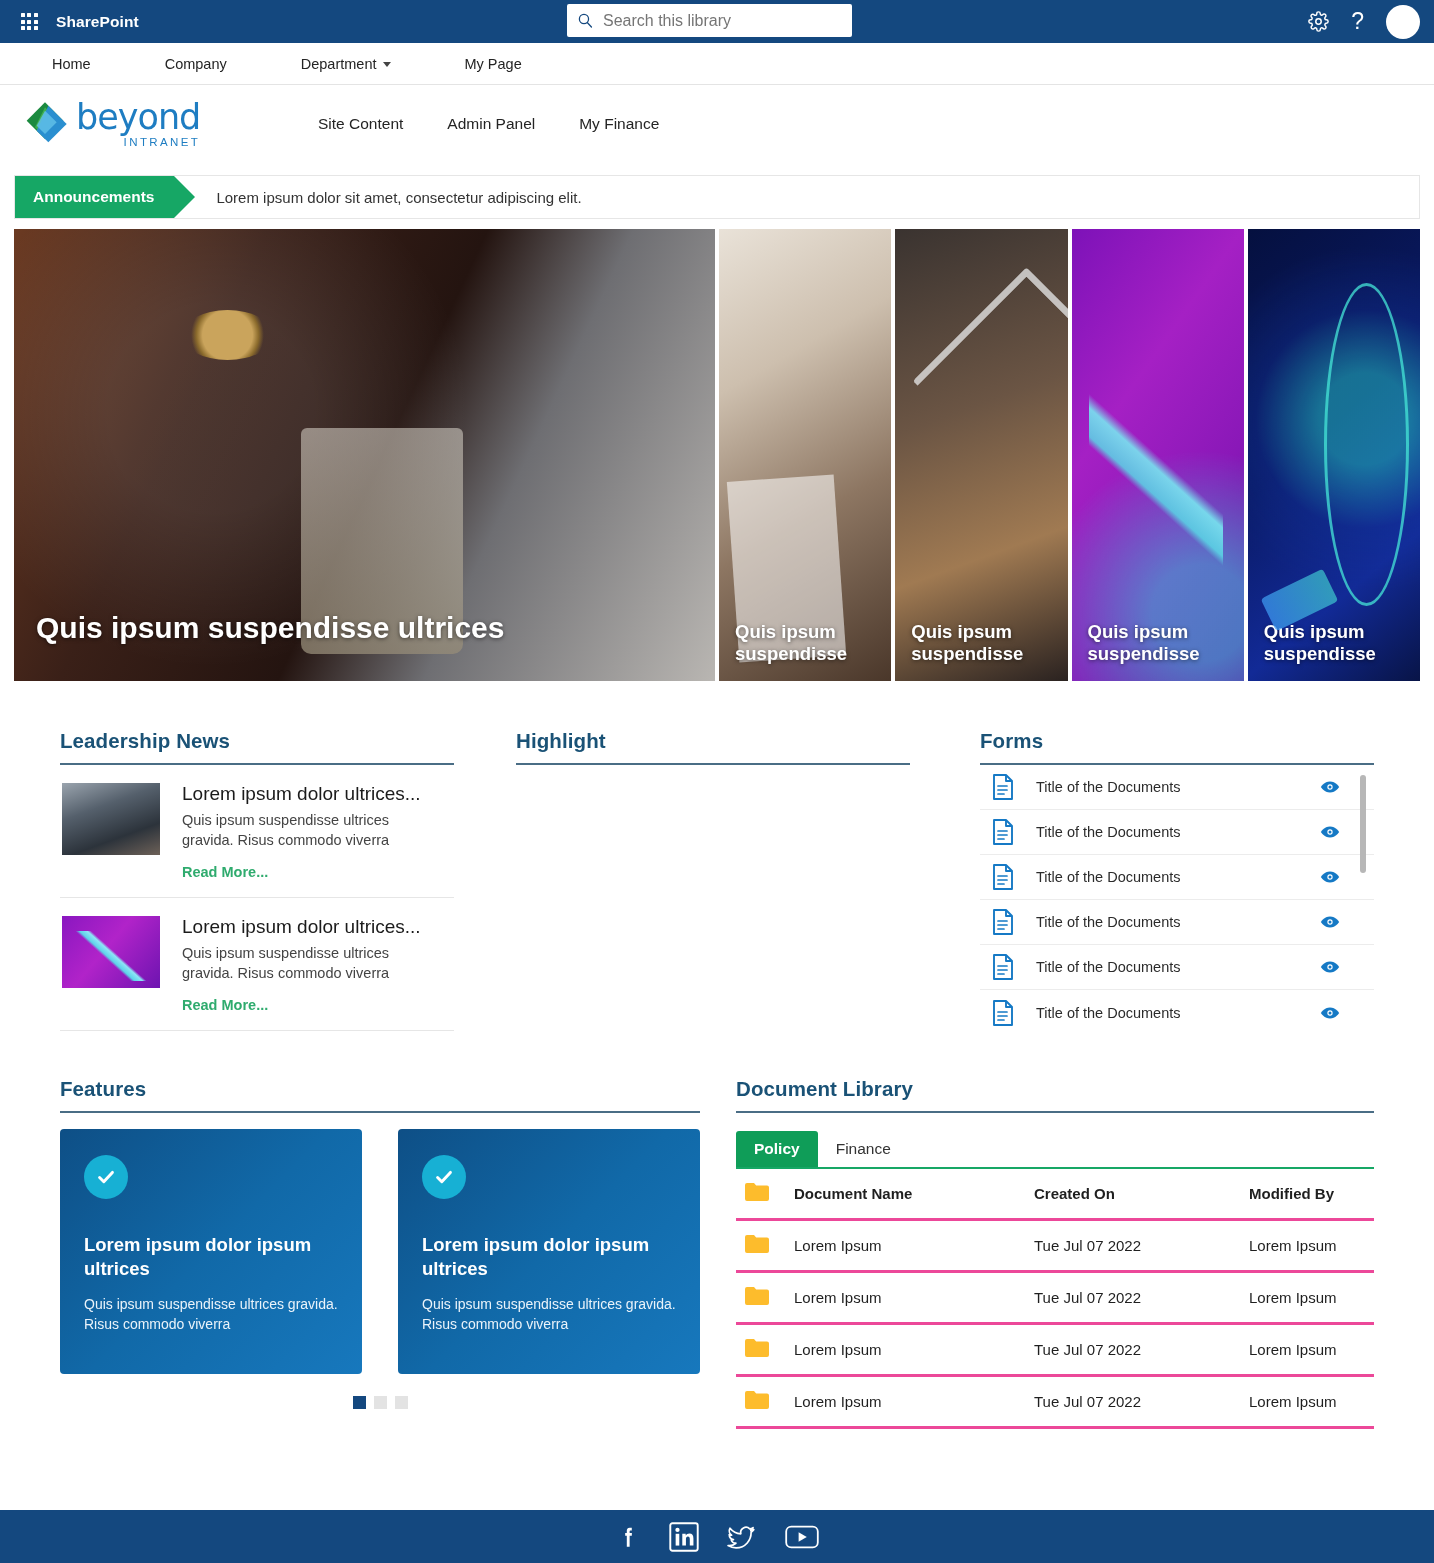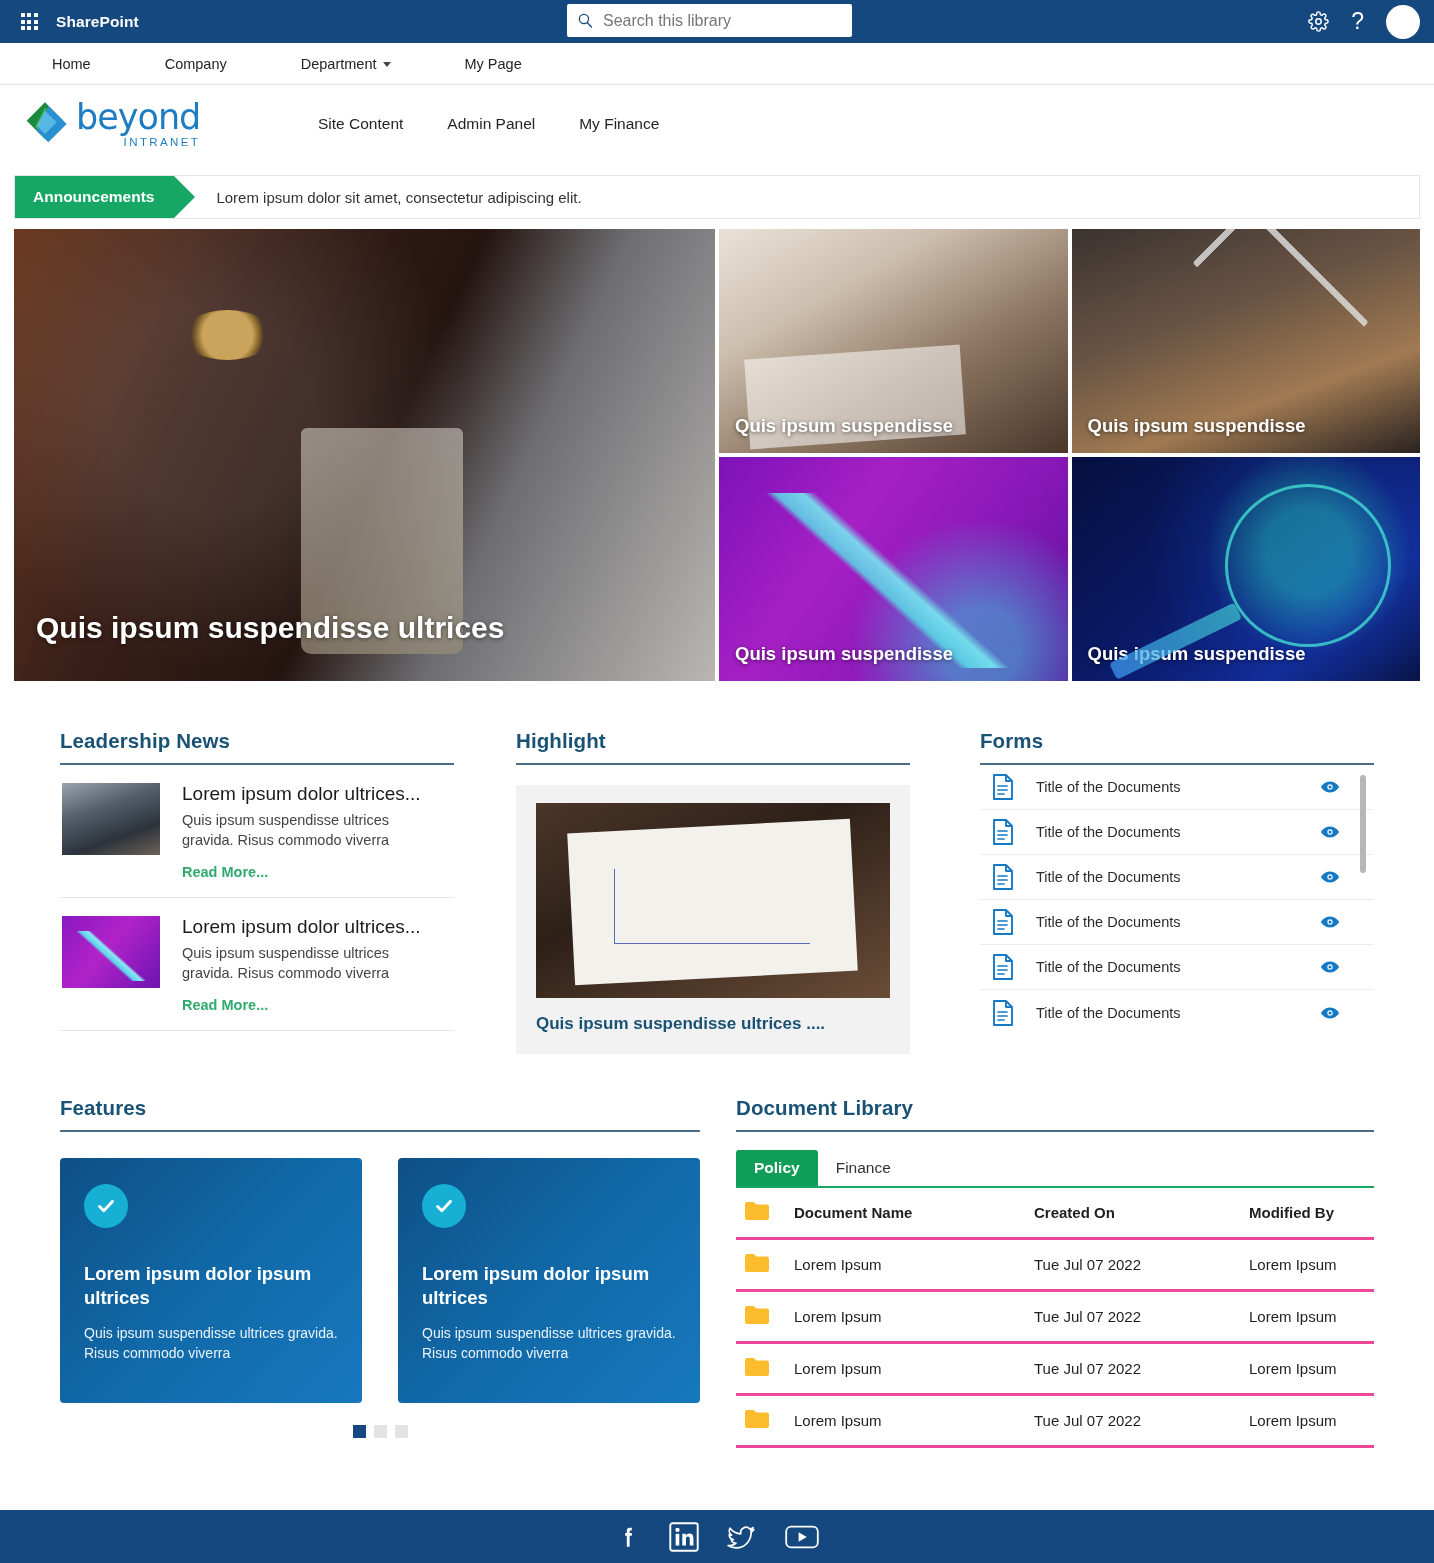--- a/index.html
+++ b/index.html
@@ -58,21 +58,21 @@
   .ann-tag { background:#16a765; color:#fff; font-size:15.5px; font-weight:600;
     display:flex; align-items:center; padding:0 20px 0 18px; position:relative; }
   .ann-tag::after { content:""; position:absolute; right:-21px; top:0; width:0; height:0;
     border-top:21px solid transparent; border-bottom:21px solid transparent;
     border-left:21px solid #16a765; }
   .ann-text { display:flex; align-items:center; padding-left:42px; font-size:15px; color:#333; }
 
   
   .hero { margin:10px 14px 0 14px; display:flex; gap:4px; height:452px; }
   .hero-main { width:696px; position:relative; overflow:hidden; }
-  .hero-right { flex:1; display:flex; flex-direction:column; gap:4px; }
+  .hero-right { flex:1; display:flex; gap:4px; }
   .hero-row { flex:1; display:flex; gap:4px; }
   .tile { flex:1; position:relative; overflow:hidden; }
   .tile-cap { position:absolute; left:16px; bottom:16px; color:#fff; font-size:18.5px;
     font-weight:700; text-shadow:0 1px 4px rgba(0,0,0,.55); }
   .hero-main .tile-cap { left:22px; bottom:36px; font-size:30px; }
 
   
   .ph-coins { background:
       radial-gradient(circle at 28% 40%, rgba(255,255,255,.10) 0 18%, transparent 45%),
       linear-gradient(115deg,#6b3a22 0%,#3a2018 28%,#241410 52%,#6e6e72 68%,#b9b6b2 100%); }
@@ -135,21 +135,21 @@
   .doc-ic { width:22px; height:26px; flex:none; margin-left:12px; margin-right:22px; }
   .form-name { font-size:14.5px; color:#2b2b2b; flex:1; }
   .eye-ic { width:20px; height:14px; margin-right:34px; }
   .fscroll { position:absolute; right:8px; top:10px; width:6px; height:98px;
     background:#b7b7b7; border-radius:3px; }
 
   
   .row2 { display:flex; padding:42px 60px 0 60px; }
   .col-feat { width:640px; }
   .col-lib { width:640px; margin-left:36px; }
-  .feat-cards { display:flex; gap:36px; margin-top:26px; }
+  .feat-cards { display:flex; gap:36px; margin-top:16px; }
   .fcard { width:306px; height:245px; border-radius:4px; padding:26px 24px;
     background:linear-gradient(135deg,#0e4f86 0%,#1169a8 50%,#1778bd 100%); color:#fff; }
   .fcheck { width:44px; height:44px; border-radius:50%; background:#17b0d4;
     display:flex; align-items:center; justify-content:center; }
   .fcard-h { font-size:18.5px; font-weight:600; line-height:1.3; margin-top:34px; }
   .fcard-p { font-size:14px; line-height:1.4; margin-top:14px; color:#eaf3fa; }
   .dots { display:flex; gap:8px; justify-content:center; margin-top:22px; }
   .dot { width:13px; height:13px; background:#e3e3e3; }
   .dot.on { background:#14487f; }
 
@@ -294,24 +294,20 @@
         <div class="news-h">Lorem ipsum dolor ultrices...</div>
         <div class="news-p">Quis ipsum suspendisse ultrices gravida. Risus commodo viverra</div>
         <a href="#" class="readmore">Read More...</a>
       </div>
     </div>
   </div>
 
   <div class="col-high">
     <div class="wtitle">Highlight</div>
     <div class="wrule"></div>
-    <div class="high-card">
-      <div class="high-img"></div>
-      <div class="high-cap">Quis ipsum suspendisse ultrices ....</div>
-    </div>
   </div>
 
   <div class="col-forms">
     <div class="wtitle">Forms</div>
     <div class="wrule"></div>
     <div class="forms-list">
 
       <div class="form-row">
         <svg class="doc-ic" viewBox="0 0 22 26">
           <path d="M2 1h12l6 6v18H2z" fill="none" stroke="#1579c5" stroke-width="1.9" stroke-linejoin="round"></path>

